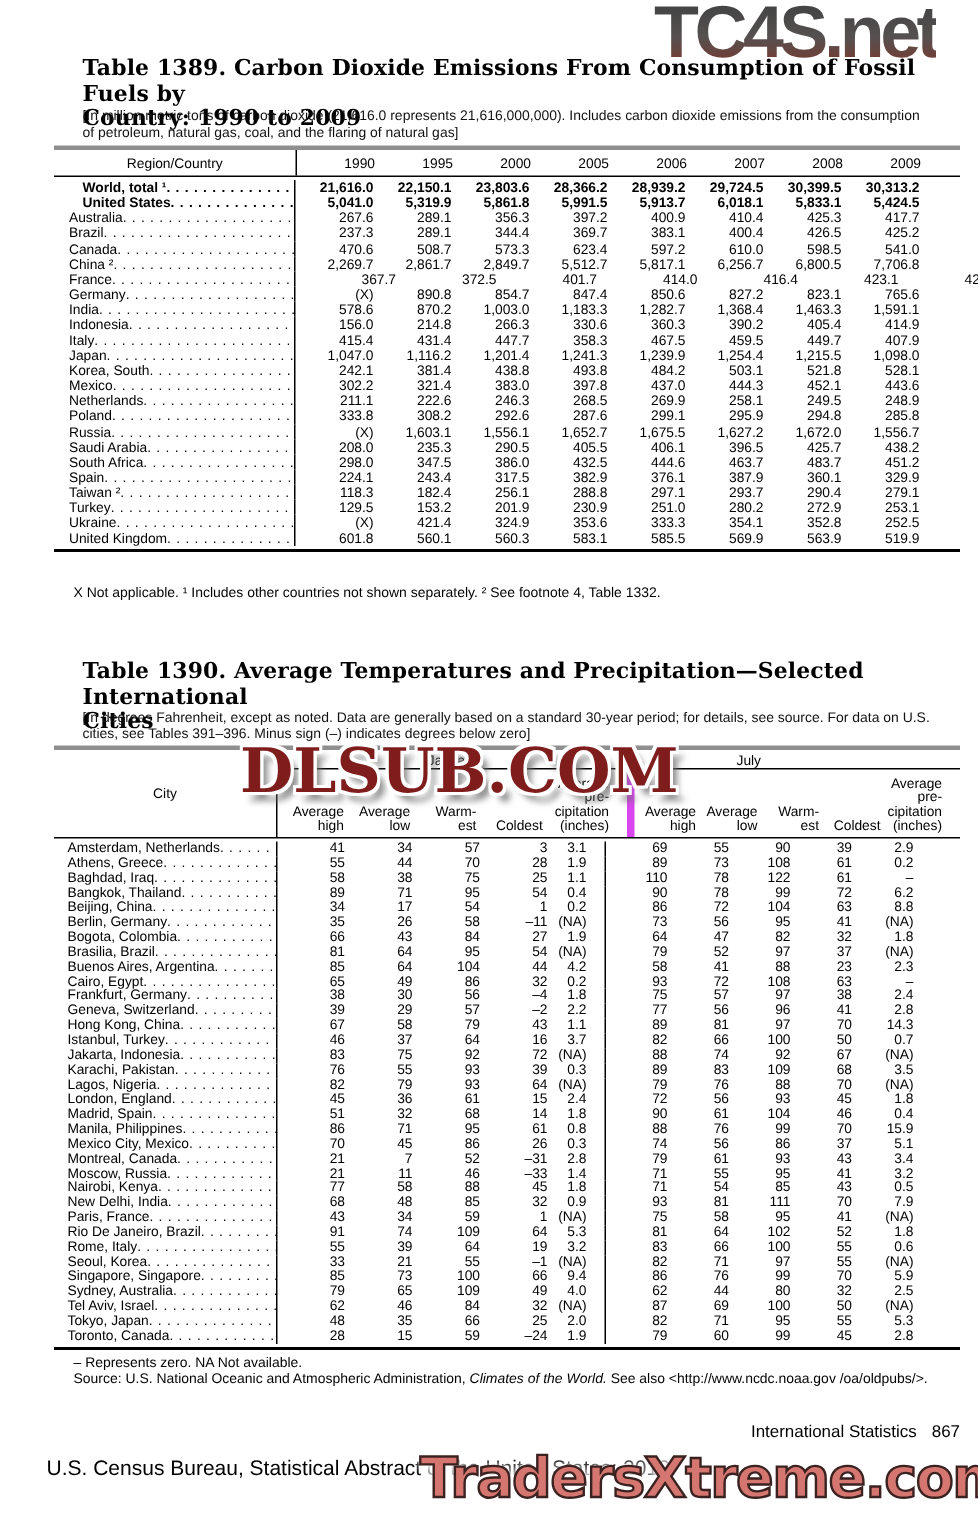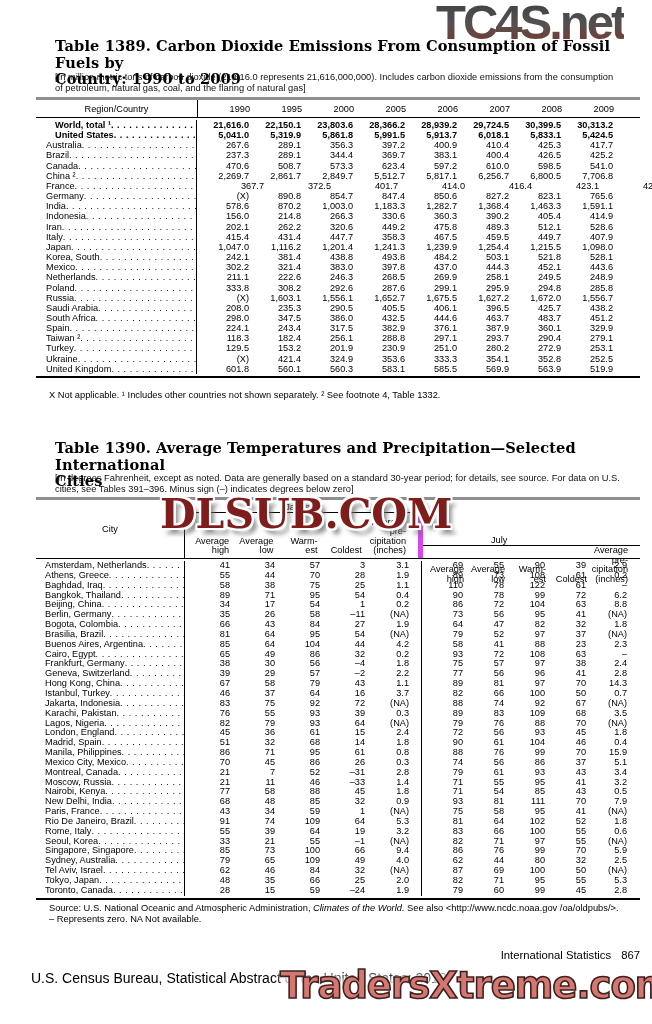--- a/index.html
+++ b/index.html
@@ -28,35 +28,35 @@
   .r89{display:flex;line-height:10.15px;font-size:9.2px;}
   .r89.b{font-weight:bold;}
   .lab89{width:161px;border-right:1px solid #000;display:flex;padding-left:10px;box-sizing:border-box;}
   .lab89.ind{padding-left:19px;}
   .lt{white-space:nowrap;}
   
   .h90{display:flex;border-top:3px solid #8f8f8f;border-bottom:1px solid #000;height:58px;}
   .hcity{width:149px;border-right:1px solid #000;display:flex;align-items:center;justify-content:center;font-size:9.2px;box-sizing:border-box;}
   .hgrp{display:flex;flex-direction:column;box-sizing:border-box;}
   .hgrp.jan{width:238px;border-right:5px solid #d946ef;}
-  .hgrp.jul{flex:1;margin-top:33px;}
+  .hgrp.jul{flex:1;}
   .hgl{height:13px;border-bottom:1px solid #000;font-size:9.2px;padding-top:2px;box-sizing:border-box;}
   .jan .hgl{text-align:center;}
   .jul .hgl{text-align:left;padding-left:68px;}
   .hcols{flex:1;display:flex;align-items:flex-end;padding-bottom:2px;}
   .c90h{white-space:pre-line;text-align:right;font-size:9.2px;line-height:9.6px;box-sizing:border-box;}
   .c90h.a{width:45px;}
   .c90h.a.last{width:57px;padding-right:12px;}
   .c90h.b{width:41px;}
   .tb90{border-bottom:2px solid #000;padding:2px 0;}
   .r90{display:flex;line-height:9.85px;font-size:9.2px;}
   .lab90{width:149px;border-right:1px solid #000;display:flex;padding-left:9px;box-sizing:border-box;}
   .c90{text-align:right;box-sizing:border-box;}
   .c90.a{width:45px;}
-  .c90.a.last{width:57px;padding-right:12px;border-right:1px solid #000;}
+  .c90.a.last{width:39px;padding-right:12px;border-right:1px solid #000;}
   .c90.b{width:41px;}
   
   .fn{position:absolute;left:36px;width:585px;font-size:9.3px;line-height:11px;}
   .t89-fn{top:390px;}
   .t90-fn{top:903px;}
   .fn p{margin:0;text-indent:13px;}
   .ital{font-style:italic;}
   
   .runhead{position:absolute;left:36px;top:949px;width:604px;text-align:right;font-size:11.3px;}
   .runhead .num{margin-left:10px;}
@@ -241,34 +241,20 @@
           <span class="c89">214.8</span>
           <span class="c89">266.3</span>
           <span class="c89">330.6</span>
           <span class="c89">360.3</span>
           <span class="c89">390.2</span>
           <span class="c89">405.4</span>
           <span class="c89">414.9</span>
         </span>
         <span class="r89" style="display: flex;">
           <span class="lab89">
-            <span class="lt">Iran</span>
-            <span class="dots"></span>
-          </span>
-          <span class="c89">202.1</span>
-          <span class="c89">262.2</span>
-          <span class="c89">320.6</span>
-          <span class="c89">449.2</span>
-          <span class="c89">475.8</span>
-          <span class="c89">489.3</span>
-          <span class="c89">512.1</span>
-          <span class="c89">528.6</span>
-        </span>
-        <span class="r89" style="display: flex;">
-          <span class="lab89">
             <span class="lt">Italy</span>
             <span class="dots"></span>
           </span>
           <span class="c89">415.4</span>
           <span class="c89">431.4</span>
           <span class="c89">447.7</span>
           <span class="c89">358.3</span>
           <span class="c89">467.5</span>
           <span class="c89">459.5</span>
           <span class="c89">449.7</span>
@@ -1047,22 +1033,22 @@
           <span class="c90 b">79</span>
           <span class="c90 b">60</span>
           <span class="c90 b">99</span>
           <span class="c90 b">45</span>
           <span class="c90 b">2.8</span>
         </span>
       </div>
   </div>
 
   <div class="fn t90-fn">
+    <p>– Represents zero. NA Not available.</p>
     <p><span>Source: U.S. National Oceanic and Atmospheric Administration, </span><span class="ital">Climates of the World.</span><span> See also &lt;http://www.ncdc.noaa.gov /oa/oldpubs/&gt;.</span></p>
-    <p>– Represents zero. NA Not available.</p>
   </div>
 
   <div class="runhead">
     <span>International Statistics</span><span class="num">867</span>
   </div>
   <div class="credit">U.S. Census Bureau, Statistical Abstract of the United States: 2012</div>
 
 </div>
 
 </body></html>

